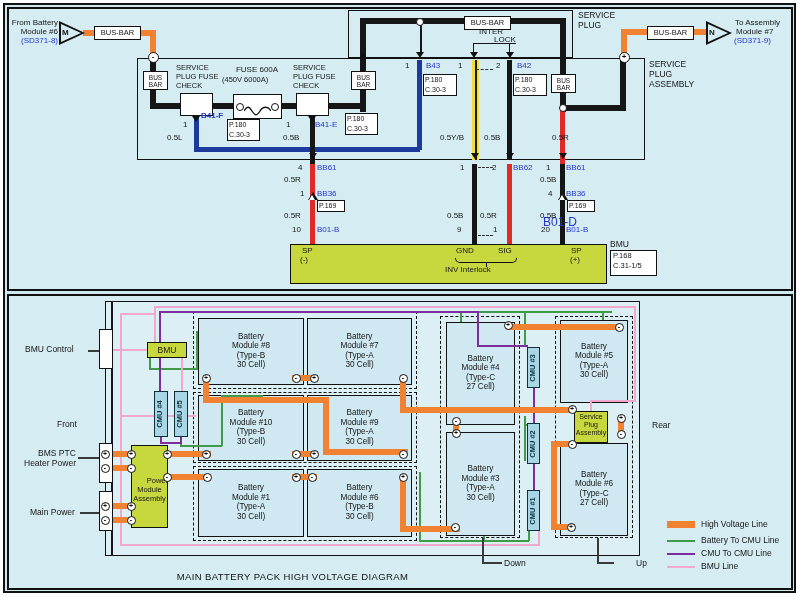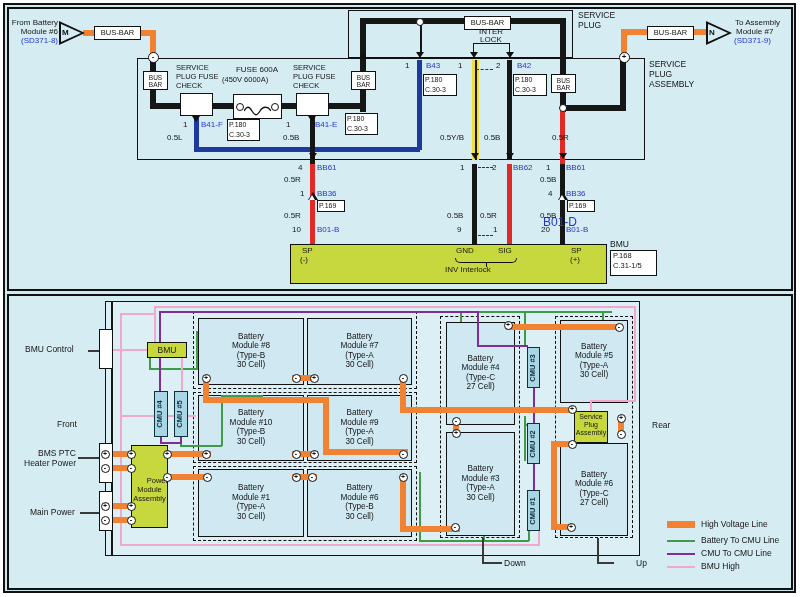--- a/index.html
+++ b/index.html
@@ -14,20 +14,21 @@
   .vtxt{position:absolute;transform:rotate(-90deg);transform-origin:center;text-align:center;color:#10303c;font-weight:bold;}
   #caption{position:absolute;left:105px;top:571px;width:375px;text-align:center;font-size:9.5px;letter-spacing:.4px;color:#111;}
 </style>
 </head>
 <body>
 
 <div id="stage">
   <div id="outer"></div>
   <div class="panel" id="top-panel" style="left:7px;top:7px;width:786px;height:284px;"></div>
   <div class="panel" id="bottom-panel" style="left:7px;top:294px;width:786px;height:296px;"></div>
+  <div id="caption">MAIN BATTERY PACK HIGH VOLTAGE DIAGRAM</div>
   <div id="legend"></div>
 <div class="bx" style="left: 137px; top: 58px; width: 508px; height: 102px; background: transparent; border: 1.6px solid rgb(17, 17, 17);"></div>
     <div class="bx" style="left: 348px; top: 10px; width: 225px; height: 48px; background: transparent; border: 1.2px solid rgb(17, 17, 17);"></div>
     <div class="wire" style="left: 83px; top: 30px; width: 70px; height: 6px; background: rgb(240, 130, 50);"></div>
     <div class="wire" style="left: 150px; top: 30px; width: 6px; height: 26px; background: rgb(240, 130, 50);"></div>
     <div class="wire" style="left: 621px; top: 31px; width: 6px; height: 25px; background: rgb(240, 130, 50);"></div>
     <div class="wire" style="left: 621px; top: 29px; width: 88px; height: 6px; background: rgb(240, 130, 50);"></div>
     <div class="wire" style="left: 150px; top: 60px; width: 6px; height: 48px; background: rgb(22, 22, 22);"></div>
     <div class="wire" style="left: 150px; top: 103px; width: 96px; height: 6px; background: rgb(22, 22, 22);"></div>
     <div class="wire" style="left: 271px; top: 103px; width: 95px; height: 6px; background: rgb(22, 22, 22);"></div>
@@ -120,36 +121,36 @@
     <div class="txt" style="left: 293px; top: 73px; font-size: 7.5px; color: rgb(21, 21, 21);">PLUG FUSE</div>
     <div class="txt" style="left: 293px; top: 82px; font-size: 7.5px; color: rgb(21, 21, 21);">CHECK</div>
     <div class="txt" style="left: 225px; top: 66px; font-size: 8px; color: rgb(21, 21, 21); width: 64px; text-align: center;">FUSE 600A</div>
     <div class="txt" style="left: 222px; top: 76px; font-size: 7.5px; color: rgb(21, 21, 21); width: 70px; ">(450V 6000A)</div>
     <div class="txt" style="left: 578px; top: 11px; font-size: 8.5px; color: rgb(21, 21, 21);">SERVICE</div>
     <div class="txt" style="left: 578px; top: 21px; font-size: 8.5px; color: rgb(21, 21, 21);">PLUG</div>
     <div class="txt" style="left: 649px; top: 60px; font-size: 8.5px; color: rgb(21, 21, 21);">SERVICE</div>
     <div class="txt" style="left: 649px; top: 70px; font-size: 8.5px; color: rgb(21, 21, 21);">PLUG</div>
     <div class="txt" style="left: 649px; top: 80px; font-size: 8.5px; color: rgb(21, 21, 21);">ASSEMBLY</div>
     <div class="txt" style="left: 470px; top: 28px; font-size: 8px; color: rgb(21, 21, 21); width: 42px; text-align: center;">INTER</div>
-    <div class="txt" style="left: 470px; top: 36px; font-size: 8px; color: rgb(21, 21, 21); width: 42px; text-align: center; text-decoration: underline;">LOCK</div>
+    <div class="txt" style="left: 484px; top: 36px; font-size: 8px; color: rgb(21, 21, 21); width: 42px; text-align: center; text-decoration: underline;">LOCK</div>
     <div class="txt" style="left: 405px; top: 62px; font-size: 8px; color: rgb(21, 21, 21);">1</div>
     <div class="txt" style="left: 426px; top: 62px; font-size: 8px; color: rgb(35, 54, 204);">B43</div>
     <div class="txt" style="left: 458px; top: 62px; font-size: 8px; color: rgb(21, 21, 21);">1</div>
     <div class="txt" style="left: 496px; top: 62px; font-size: 8px; color: rgb(21, 21, 21);">2</div>
     <div class="txt" style="left: 517px; top: 62px; font-size: 8px; color: rgb(35, 54, 204);">B42</div>
     <div class="txt" style="left: 229px; top: 121px; font-size: 7px; color: rgb(21, 21, 21);">P.180</div>
     <div class="txt" style="left: 229px; top: 130.5px; font-size: 7px; color: rgb(21, 21, 21);">C.30-3</div>
     <div class="txt" style="left: 347px; top: 115px; font-size: 7px; color: rgb(21, 21, 21);">P.180</div>
     <div class="txt" style="left: 347px; top: 124.5px; font-size: 7px; color: rgb(21, 21, 21);">C.30-3</div>
     <div class="txt" style="left: 425px; top: 76px; font-size: 7px; color: rgb(21, 21, 21);">P.180</div>
     <div class="txt" style="left: 425px; top: 85.5px; font-size: 7px; color: rgb(21, 21, 21);">C.30-3</div>
     <div class="txt" style="left: 515px; top: 76px; font-size: 7px; color: rgb(21, 21, 21);">P.180</div>
     <div class="txt" style="left: 515px; top: 85.5px; font-size: 7px; color: rgb(21, 21, 21);">C.30-3</div>
     <div class="txt" style="left: 183px; top: 121px; font-size: 8px; color: rgb(21, 21, 21);">1</div>
-    <div class="txt" style="left: 201px; top: 121px; font-size: 8px; color: rgb(35, 54, 204);">B41-F</div>
+    <div class="txt" style="left: 201px; top: 112px; font-size: 8px; color: rgb(35, 54, 204); font-weight: bold;">B41-F</div>
     <div class="txt" style="left: 167px; top: 134px; font-size: 8px; color: rgb(21, 21, 21);">0.5L</div>
     <div class="txt" style="left: 286px; top: 121px; font-size: 8px; color: rgb(21, 21, 21);">1</div>
     <div class="txt" style="left: 315px; top: 121px; font-size: 8px; color: rgb(35, 54, 204);">B41-E</div>
     <div class="txt" style="left: 283px; top: 134px; font-size: 8px; color: rgb(21, 21, 21);">0.5B</div>
     <div class="txt" style="left: 440px; top: 134px; font-size: 8px; color: rgb(21, 21, 21);">0.5Y/B</div>
     <div class="txt" style="left: 484px; top: 134px; font-size: 8px; color: rgb(21, 21, 21);">0.5B</div>
     <div class="txt" style="left: 552px; top: 134px; font-size: 8px; color: rgb(21, 21, 21);">0.5R</div>
     <div class="txt" style="left: 298px; top: 164px; font-size: 8px; color: rgb(21, 21, 21);">4</div>
     <div class="txt" style="left: 317px; top: 164px; font-size: 8px; color: rgb(35, 54, 204);">BB61</div>
     <div class="txt" style="left: 284px; top: 176px; font-size: 8px; color: rgb(21, 21, 21);">0.5R</div>
@@ -379,14 +380,14 @@
     <div class="vtxt" style="left: 510.5px; top: 437.5px; width: 46px; height: 12px; font-size: 7.5px;">CMU #2</div>
     <div class="bx" style="left: 527px; top: 490px; width: 13px; height: 41px; background: rgb(169, 214, 229); border: 1.3px solid rgb(14, 47, 60);"></div>
     <div class="vtxt" style="left: 510.5px; top: 504.5px; width: 46px; height: 12px; font-size: 7.5px;">CMU #1</div>
     <div class="wire" style="left: 667px; top: 521px; width: 28px; height: 7px; background: rgb(240, 130, 50);"></div>
     <div class="txt" style="left: 701px; top: 519.5px; font-size: 8.5px;">High Voltage Line</div>
     <div class="wire" style="left: 667px; top: 539.5px; width: 28px; height: 2px; background: rgb(63, 155, 72);"></div>
     <div class="txt" style="left: 701px; top: 535.5px; font-size: 8.5px;">Battery To CMU Line</div>
     <div class="wire" style="left: 667px; top: 552.5px; width: 28px; height: 2px; background: rgb(125, 45, 156);"></div>
     <div class="txt" style="left: 701px; top: 548.5px; font-size: 8.5px;">CMU To CMU Line</div>
     <div class="wire" style="left: 667px; top: 565.5px; width: 28px; height: 2px; background: rgb(242, 168, 204);"></div>
-    <div class="txt" style="left: 701px; top: 561.5px; font-size: 8.5px;">BMU High</div>
+    <div class="txt" style="left: 701px; top: 561.5px; font-size: 8.5px;">BMU Line</div>
   </div>
 
 </body></html>

